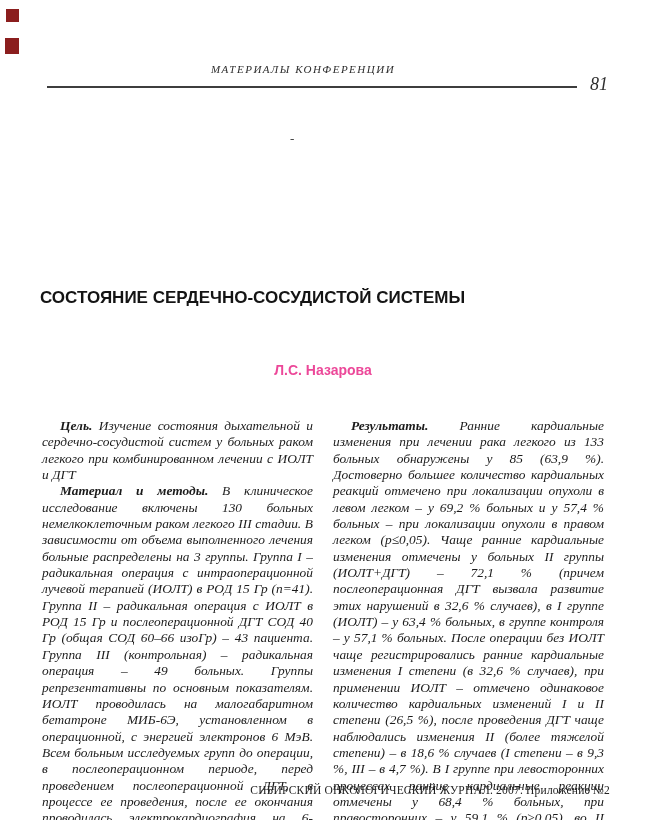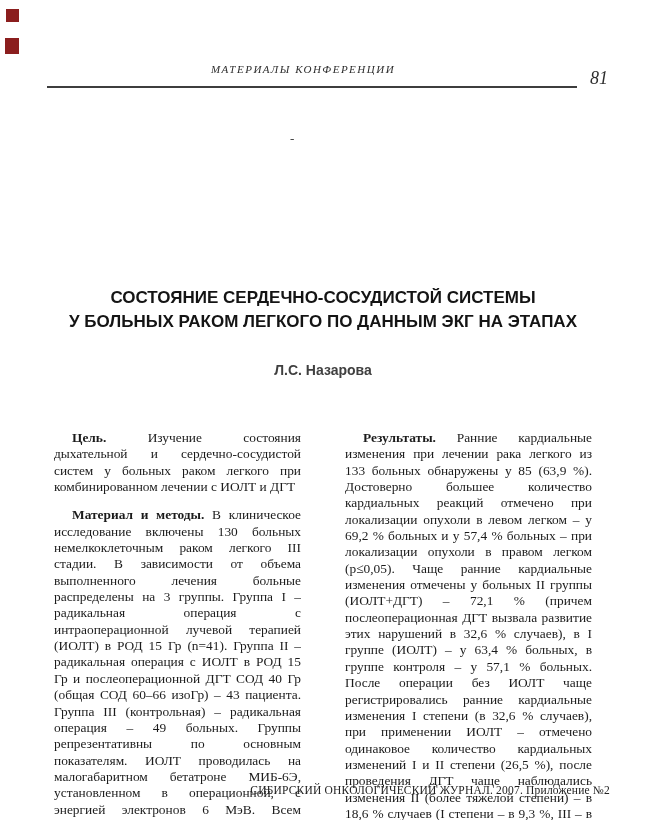--- a/index.html
+++ b/index.html
@@ -32,52 +32,51 @@
     color: #2e2e2e;
   }
   .head-rule {
     position: absolute;
     left: 47px; top: 86px;
     width: 530px; height: 2px;
     background: #3d3d3d;
   }
   .page-num {
     position: absolute;
-    right: 38px; top: 68px;
+    right: 38px; top: 74px;
     font-style: italic;
     font-size: 18px;
     color: #2e2e2e;
   }
 
   .stray-dash {
     position: absolute;
     left: 290px; top: 131px;
     font-size: 13px;
     color: #3c3c3c;
   }
 
   
   .article-title {
     position: absolute;
     left: 40px; right: 40px; top: 286px;
-    text-align: center;
     font-family: "Liberation Sans", sans-serif;
     font-weight: bold;
     font-size: 17px;
     line-height: 23.5px;
     color: #141414;
   }
   .author {
     position: absolute;
     left: 40px; right: 40px; top: 362px;
     text-align: center;
     font-family: "Liberation Sans", sans-serif;
     font-weight: bold;
     font-size: 14px;
-    color: #404040;
+    color: #ec4899;
   }
   .affiliation {
     position: absolute;
     left: 40px; right: 40px; top: 390px;
     text-align: center;
     font-style: italic;
     font-size: 13px;
     color: #1f1f1f;
   }
 
@@ -89,22 +88,23 @@
     display: flex;
     gap: 20px;
   }
   .col {
     width: 271px;
     font-size: 13.4px;
     line-height: 16.35px;
     text-align: justify;
   }
   .col p {
-    margin: 12px;
+    margin: 0;
     text-indent: 18px;
+    font-style: italic;
   }
   .lead { font-weight: bold; }
 
   
   .footer {
     position: absolute;
     right: 36px; top: 756px;
     font-size: 11.5px;
     letter-spacing: 0.2px;
     color: #222222;
@@ -120,21 +120,20 @@
   <div class="red-mark m2"></div>
 
   <div class="running-head">МАТЕРИАЛЫ КОНФЕРЕНЦИИ</div>
   <div class="head-rule"></div>
   <div class="page-num">81</div>
 
   <div class="stray-dash">-</div>
 
   <div class="article-title">
     <span style="display:block">СОСТОЯНИЕ СЕРДЕЧНО-СОСУДИСТОЙ СИСТЕМЫ</span>
-    <span style="display:block">У БОЛЬНЫХ РАКОМ ЛЕГКОГО ПО ДАННЫМ ЭКГ НА ЭТАПАХ</span>
   </div>
 
   <div class="author">Л.С. Назарова</div>
 
   <div class="columns">
     <div class="col">
       <p><span class="lead">Цель.</span><span> Изучение состояния дыхательной и сердечно-сосудистой систем у больных раком легкого при комбинированном лечении с ИОЛТ и ДГТ</span></p>
       <p><span class="lead">Материал и методы.</span><span> В клиническое исследование включены 130 больных немелкоклеточным раком легкого III стадии. В зависимости от объема выполненного лечения больные распределены на 3 группы. Группа I – радикальная операция с интраоперационной лучевой терапией (ИОЛТ) в РОД 15 Гр (n=41). Группа II – радикальная операция с ИОЛТ в РОД 15 Гр и послеоперационной ДГТ СОД 40 Гр (общая СОД 60–66 изоГр) – 43 пациента. Группа III (контрольная) – радикальная операция – 49 больных. Группы репрезентативны по основным показателям. ИОЛТ проводилась на малогабаритном бетатроне МИБ-6Э, установленном в операционной, с энергией электронов 6 МэВ. Всем больным исследуемых групп до операции, в послеоперационном периоде, перед проведением послеоперационной ДГТ, в процессе ее проведения, после ее окончания проводилась электрокардиография на 6-канальном аппарате «Heart Screen» (Венгрия).</span></p>
     </div>
     <div class="col">

